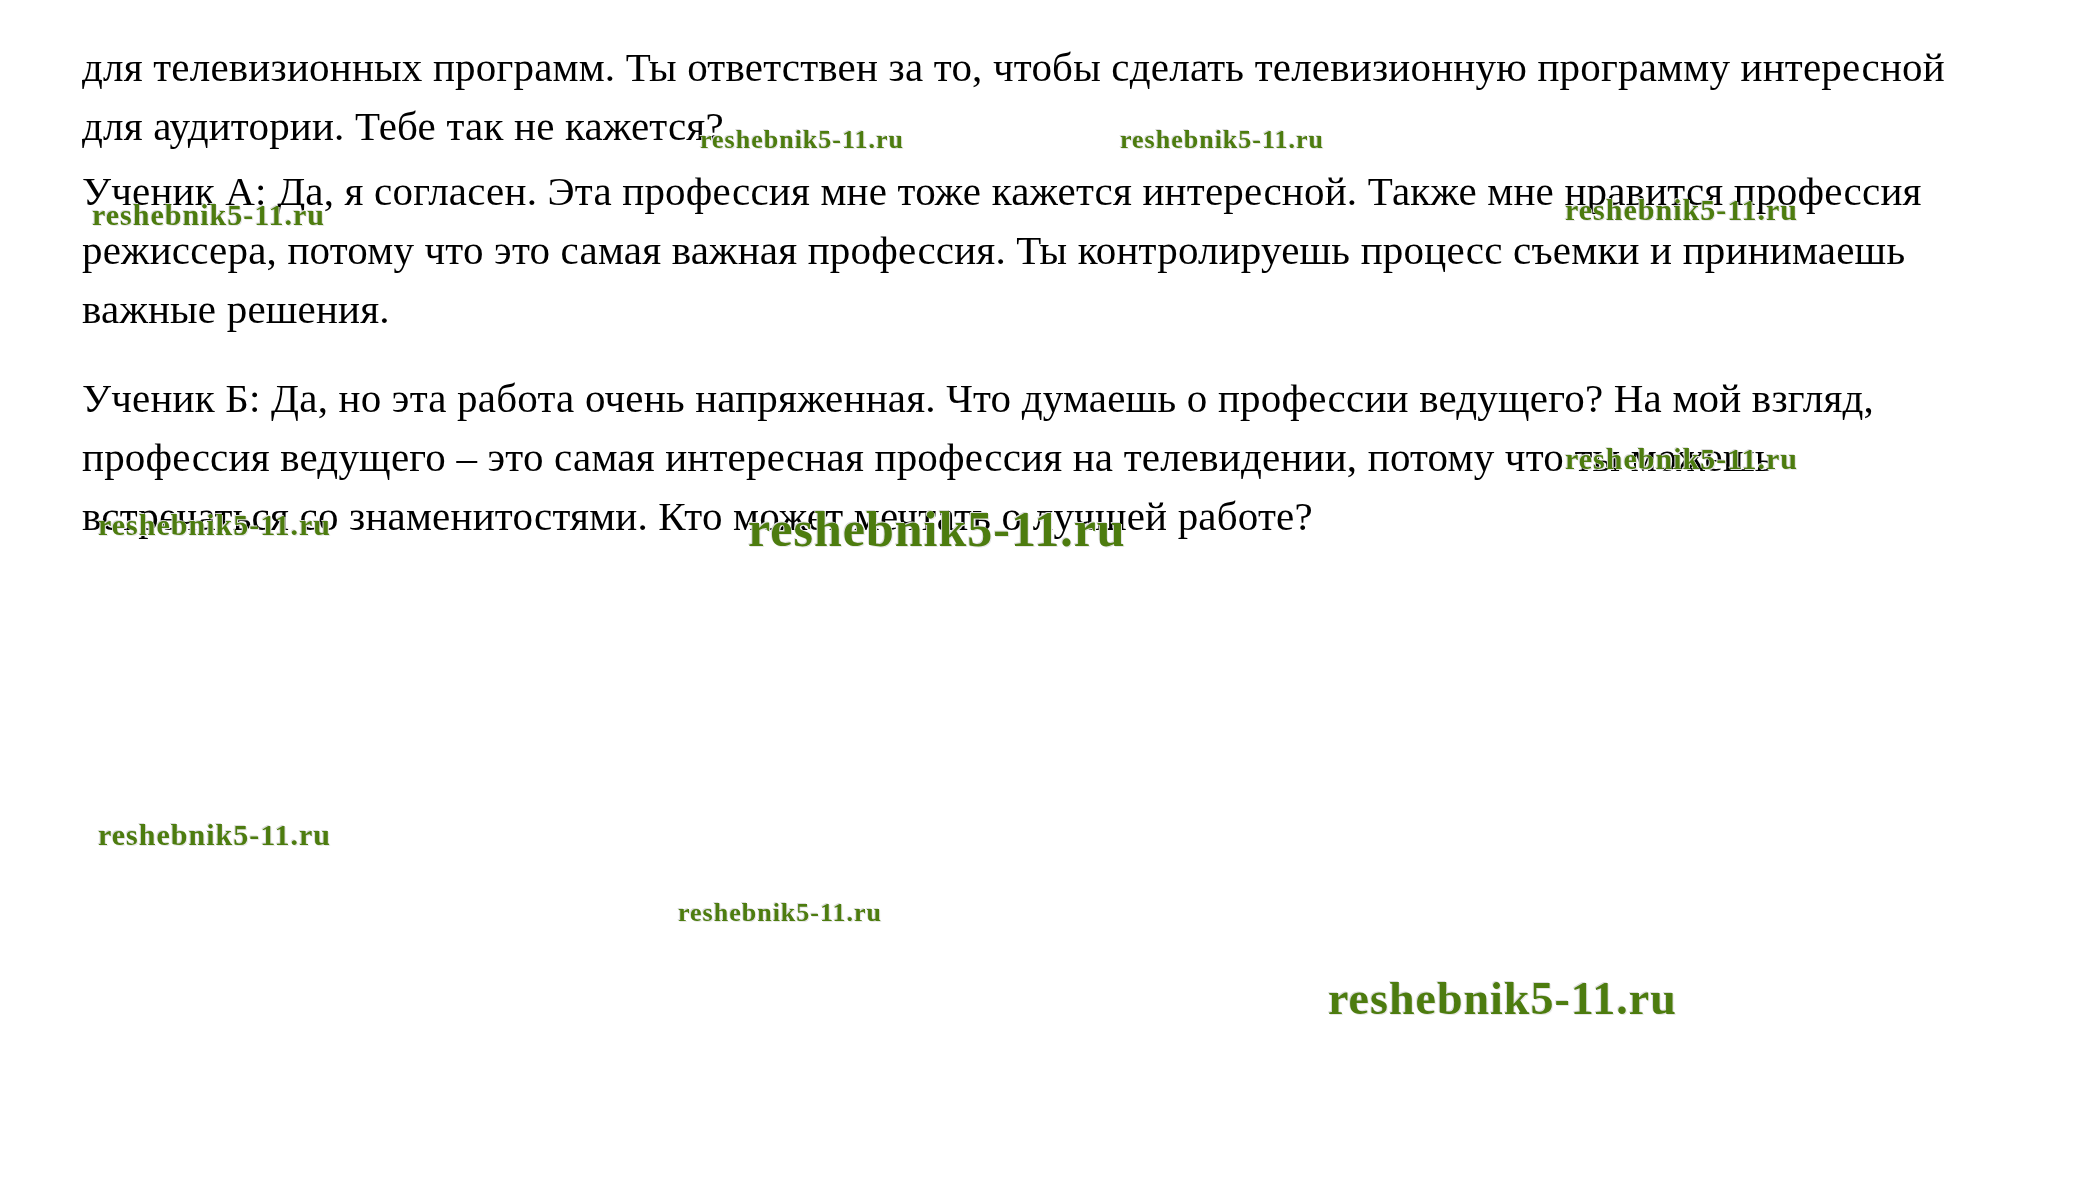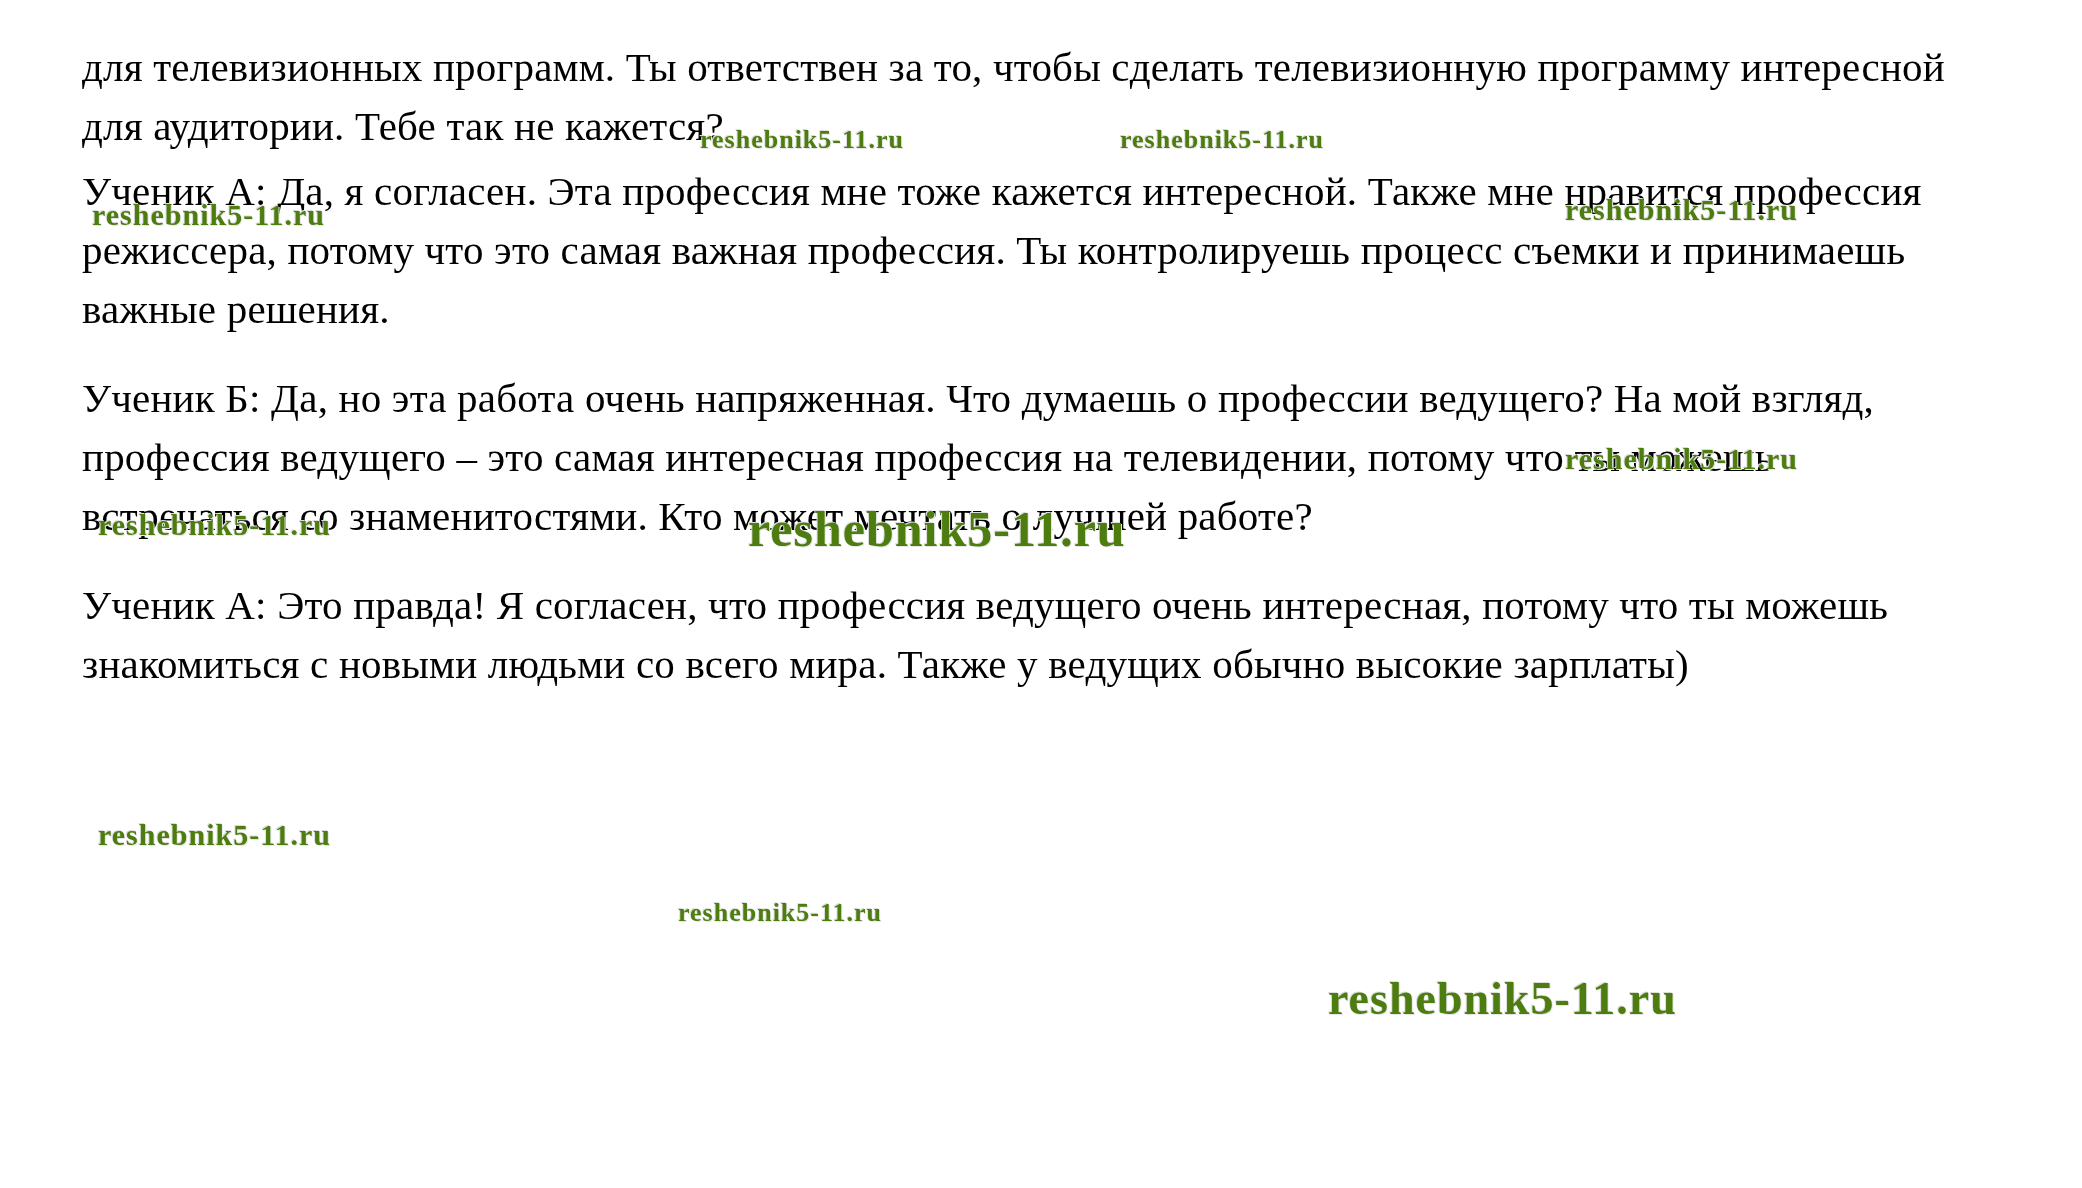--- a/index.html
+++ b/index.html
@@ -84,21 +84,20 @@
 <body>
 
 <div id="page">
 
   <div class="text-body">
     <p class="para">для телевизионных программ. Ты ответствен за то, чтобы сделать телевизионную программу интересной для аудитории. Тебе так не кажется?</p>
     <p class="para">Ученик А: Да, я согласен. Эта профессия мне тоже кажется интересной. Также мне нравится профессия режиссера, потому что это самая важная профессия. Ты контролируешь процесс съемки и принимаешь важные решения.</p>
     <div class="spacer-small"></div>
     <p class="para">Ученик Б: Да, но эта работа очень напряженная. Что думаешь о профессии ведущего? На мой взгляд, профессия ведущего – это самая интересная профессия на телевидении, потому что ты можешь встречаться со знаменитостями. Кто может мечтать о лучшей работе?</p>
     <div class="spacer-small"></div>
-    <p class="para">Ученик А: Это правда! Я согласен, что профессия ведущего очень интересная, потому что ты можешь знакомиться с новыми людьми со всего мира. Также у ведущих обычно высокие зарплаты)</p>
   </div>
 
   <div class="wm wm-md wm1">reshebnik5-11.ru</div>
   <div class="wm wm-sm wm2">reshebnik5-11.ru</div>
   <div class="wm wm-sm wm3">reshebnik5-11.ru</div>
   <div class="wm wm-md wm4">reshebnik5-11.ru</div>
   <div class="wm wm-md wm5">reshebnik5-11.ru</div>
   <div class="wm wm-md wm6">reshebnik5-11.ru</div>
   <div class="wm wm-xl wm7">reshebnik5-11.ru</div>
   <div class="wm wm-md wm8">reshebnik5-11.ru</div>

